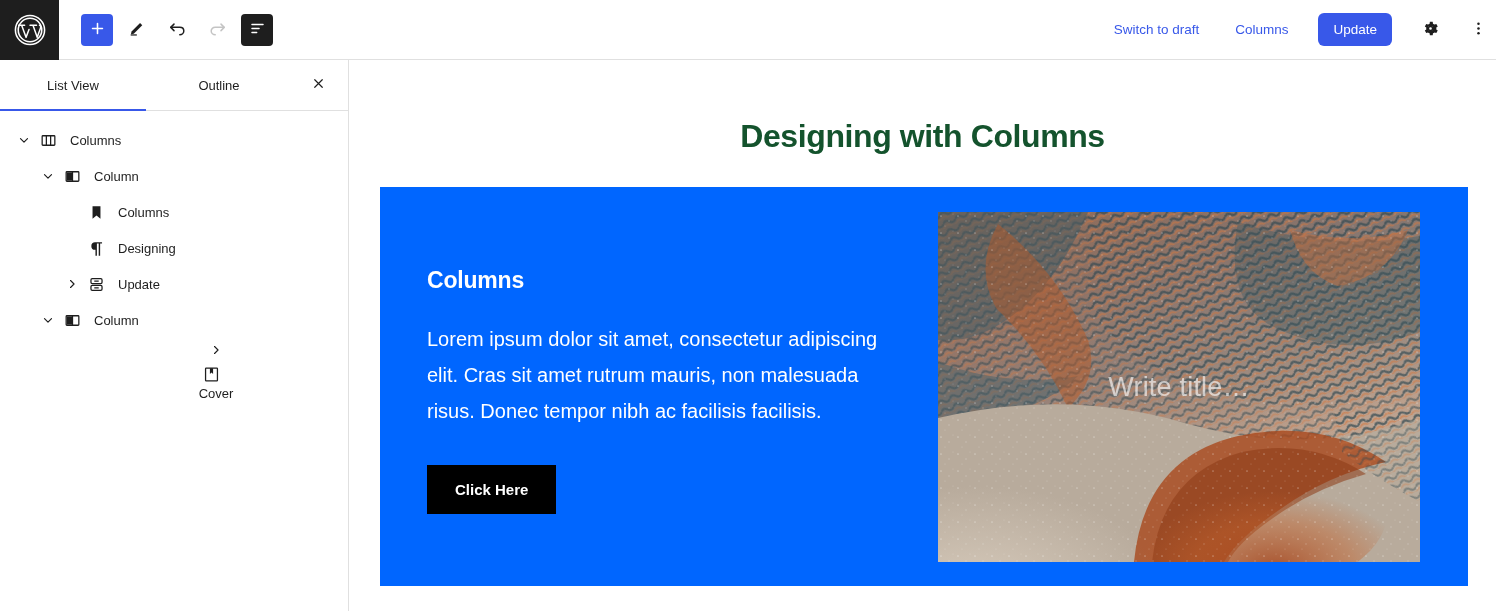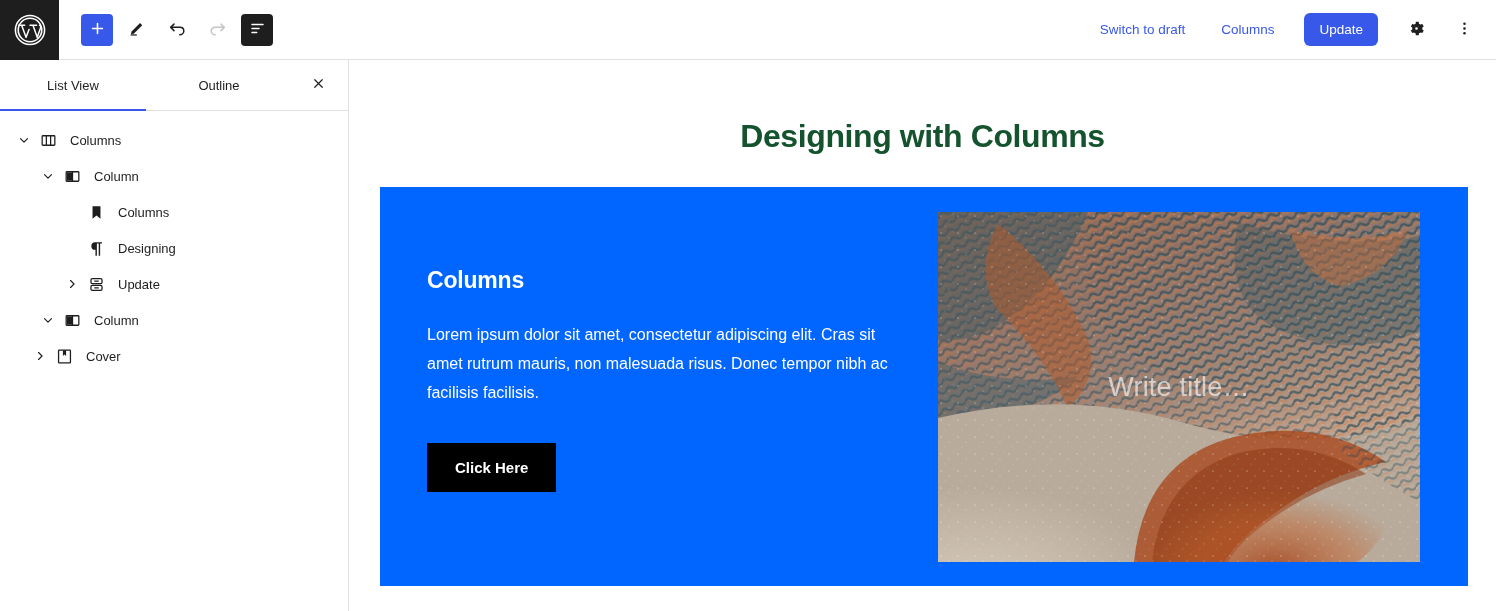--- a/index.html
+++ b/index.html
@@ -32,21 +32,20 @@
     display: flex; align-items: center; justify-content: center;
     border: none; background: transparent; border-radius: 3px;
     cursor: pointer; color: #1e1e1e;
   }
   .tbtn.primary { background: #3858E9; color: #fff; border-radius: 4px; }
   .tbtn.dark { background: #1e1e1e; color: #fff; border-radius: 4px; }
   .tbtn.disabled { color: #c4c4c4; cursor: default; }
 
   .top-right {
     margin-left: auto; display: flex; align-items: center; gap: 12px;
-    padding-right: 14px;
   }
   .link-btn {
     font-size: 13.5px; color: #3858E9; background: none; border: none;
     cursor: pointer; padding: 8px 12px; white-space: nowrap;
     font-family: "Liberation Sans", sans-serif;
   }
   .update-btn {
     background: #3858E9; color: #fff; border: none; border-radius: 6px;
     font-size: 13.5px; padding: 9px 15px; cursor: pointer; margin: 0 8px 0 6px;
     font-family: "Liberation Sans", sans-serif;
@@ -128,21 +127,21 @@
   .col-right {
     width: 50%; display: flex; align-items: flex-start; justify-content: flex-end;
     padding: 25px 48px 0 0;
     text-decoration: underline;
   }
   .col-head {
     font-size: 23px; font-weight: 700; color: #ffffff;
     letter-spacing: -0.2px; margin-bottom: 27px;
   }
   .col-para {
-    font-size: 16px; color: #ffffff; line-height: 1.8;
+    font-size: 20px; color: #ffffff; line-height: 1.8;
     width: 484px; margin-bottom: 36px;
   }
   .cta-btn {
     display: inline-block; background: #000000; color: #ffffff;
     font-size: 15px; font-weight: 700; padding: 16px 28px;
     border: none; cursor: pointer; font-family: "Liberation Sans", sans-serif;
   }
 
   .cover {
     position: relative;
@@ -341,21 +340,21 @@
         </span>
         <span class="blk-icon">
           <svg width="19" height="19" viewBox="0 0 24 24" fill="none" stroke="currentColor" stroke-width="1.6">
             <rect x="4" y="6" width="16" height="12" rx="1"></rect>
             <path d="M12 6v12"></path>
             <rect x="4.8" y="6.8" width="7.2" height="10.4" fill="currentColor" stroke="none"></rect>
           </svg>
         </span>
         <span class="tree-label">Column</span>
       </div>
-      <div class="tree-row" style="padding-left: 28px;">
+      <div class="tree-row" style="padding-left: 92px; flex-direction: column;">
         <span class="chev right">
           <svg width="14" height="14" viewBox="0 0 24 24" fill="none" stroke="currentColor" stroke-width="2" stroke-linecap="round" stroke-linejoin="round">
             <path d="M6 9.5l6 6 6-6"></path>
           </svg>
         </span>
         <span class="blk-icon">
           <svg width="19" height="19" viewBox="0 0 24 24" fill="none" stroke="currentColor" stroke-width="1.6">
             <rect x="4.5" y="4" width="15" height="16" rx="0.8"></rect>
             <path d="M10 4h4v7.4l-2-1.8-2 1.8z" fill="currentColor" stroke="none"></path>
           </svg>

